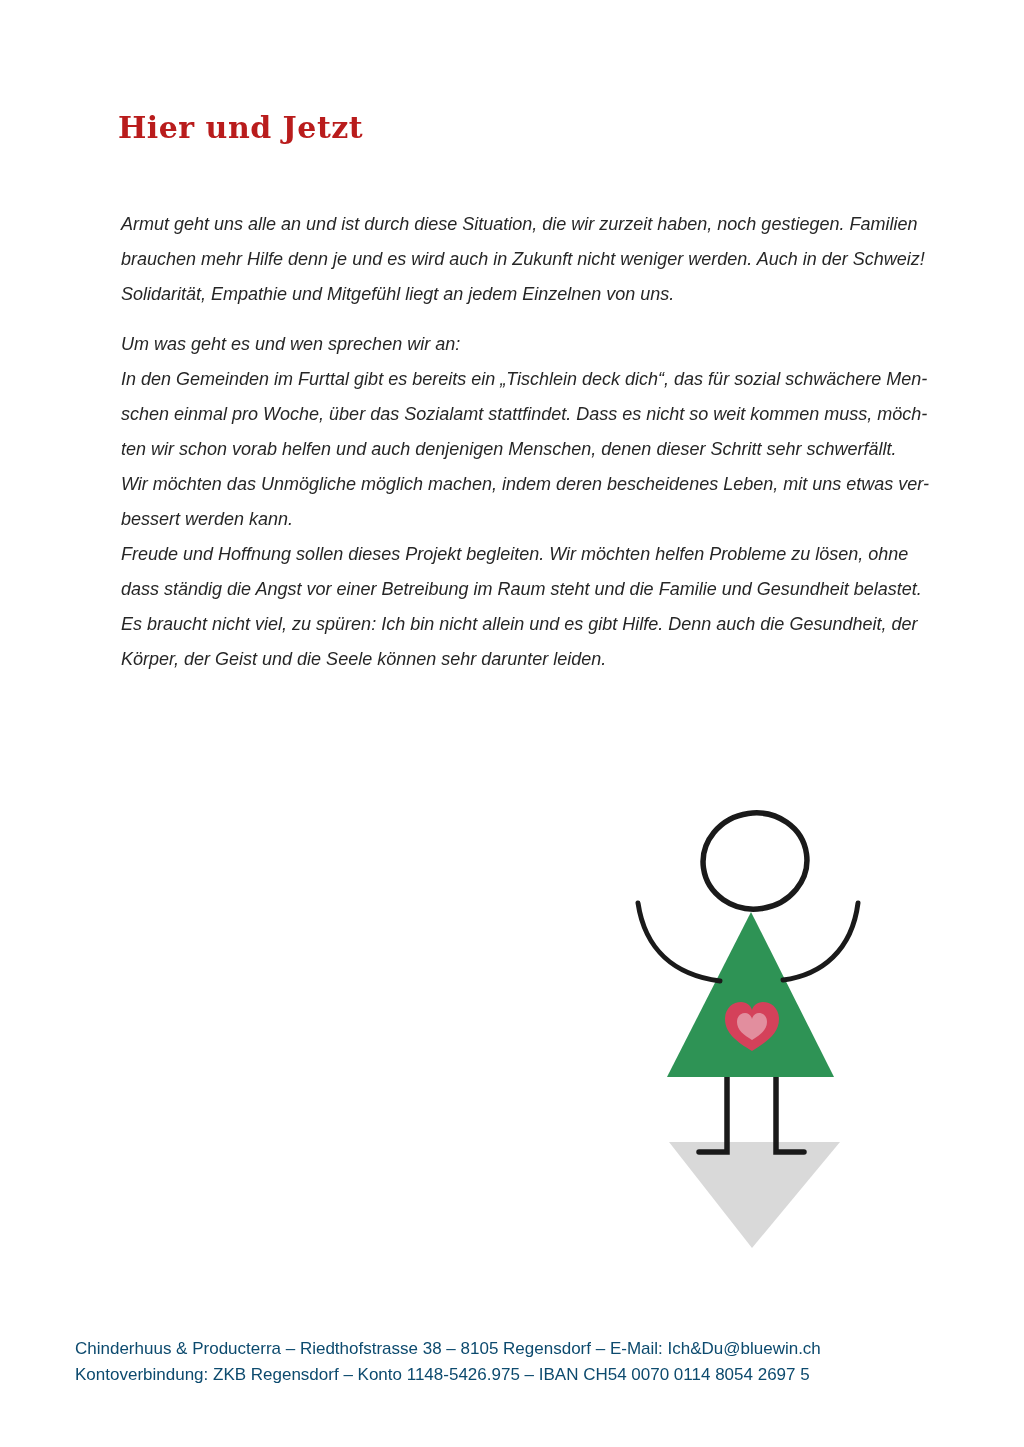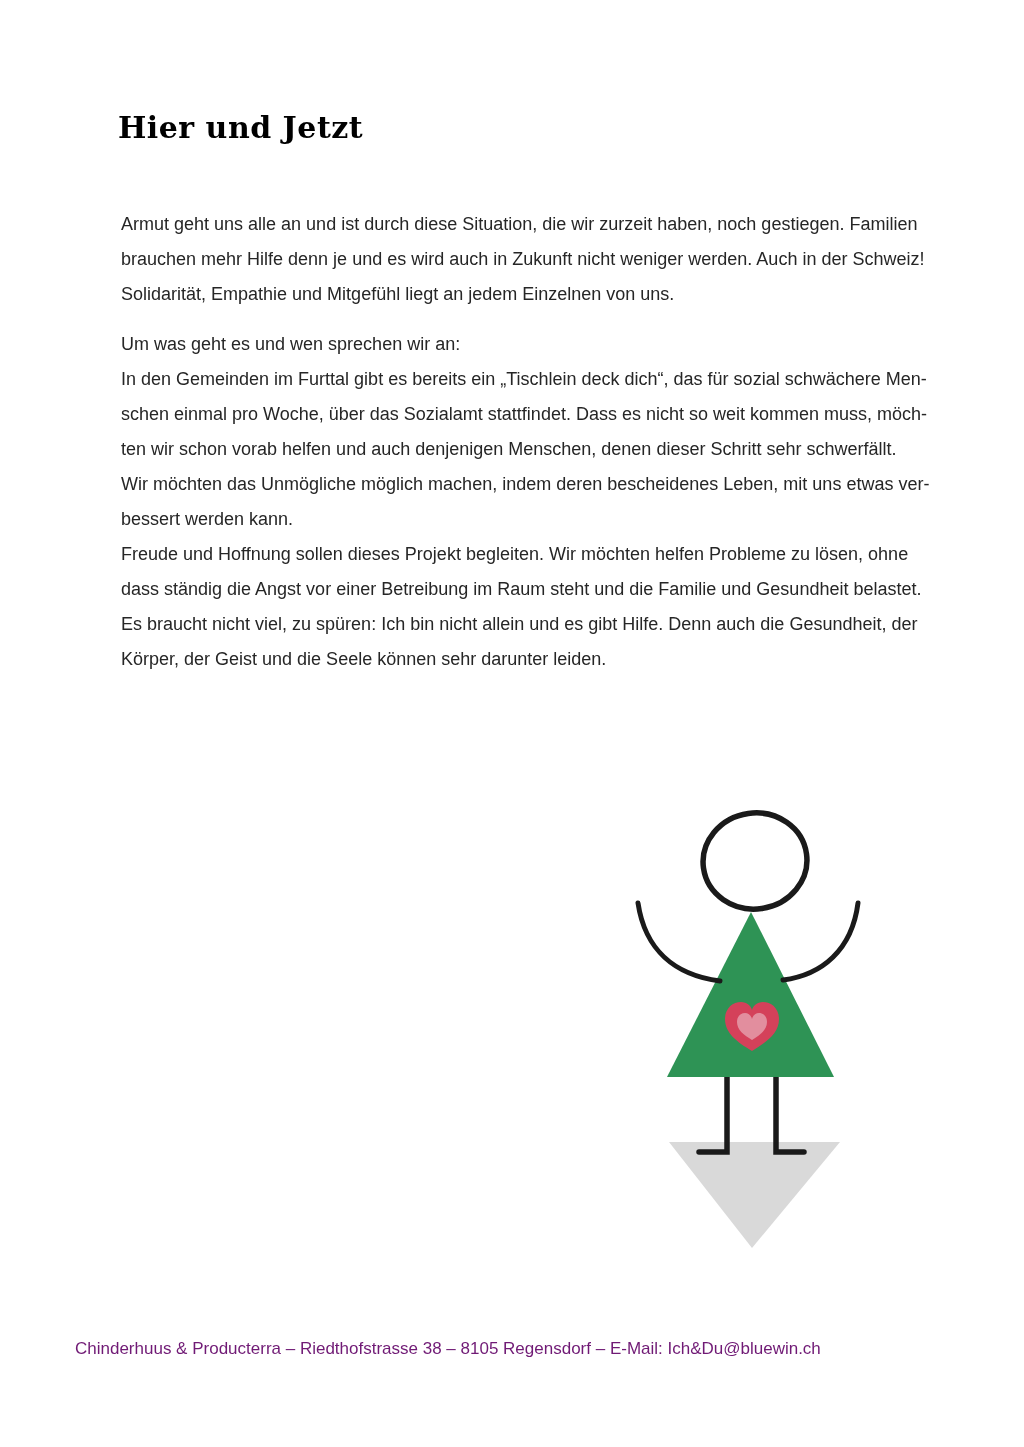--- a/index.html
+++ b/index.html
@@ -18,50 +18,51 @@
   }
   .title {
     position: absolute;
     left: 118px;
     top: 110px;
     margin: 0;
     font-family: "DejaVu Serif", serif;
     font-weight: bold;
     font-size: 30px;
     letter-spacing: 0.5px;
-    color: #000000;
+    color: #b91c1c;
   }
   .body-text {
     position: absolute;
     left: 121px;
     top: 207px;
     width: 810px;
     font-size: 18px;
     line-height: 35px;
     color: #262626;
   }
   .body-text p {
     margin: 0 0 15px 0;
     white-space: pre-line;
+    font-style: italic;
   }
   .figure {
     position: absolute;
     left: 600px;
     top: 790px;
     width: 340px;
     height: 480px;
   }
   .footer {
     position: absolute;
     left: 75px;
     top: 1336px;
     width: 900px;
     font-size: 17px;
     line-height: 26px;
-    color: #701a75;
+    color: #0c4a6e;
   }
 </style>
 </head>
 <body>
 
 <div class="page">
 
   <h1 class="title">Hier und Jetzt</h1>
 
   <div class="body-text">
@@ -96,15 +97,16 @@
 
     <ellipse cx="755" cy="861" rx="52" ry="48" transform="rotate(-8 755 861)" fill="#ffffff" stroke-width="5.5" stroke="#1a1a1a"></ellipse>
 
     <path d="M 638 903 C 645 950 675 975 720 981" fill="none" stroke-width="5" stroke-linecap="round" stroke="#1a1a1a"></path>
 
     <path d="M 858 903 C 852 950 822 975 783 980" fill="none" stroke-width="5" stroke-linecap="round" stroke="#1a1a1a"></path>
   </svg>
 
   <div class="footer">
     <div>Chinderhuus &amp; Producterra – Riedthofstrasse 38 – 8105 Regensdorf – E-Mail: Ich&amp;Du@bluewin.ch</div>
+    <div>Kontoverbindung: ZKB Regensdorf – Konto 1148-5426.975 – IBAN CH54 0070 0114 8054 2697 5</div>
   </div>
 
 </div>
 
 </body></html>

